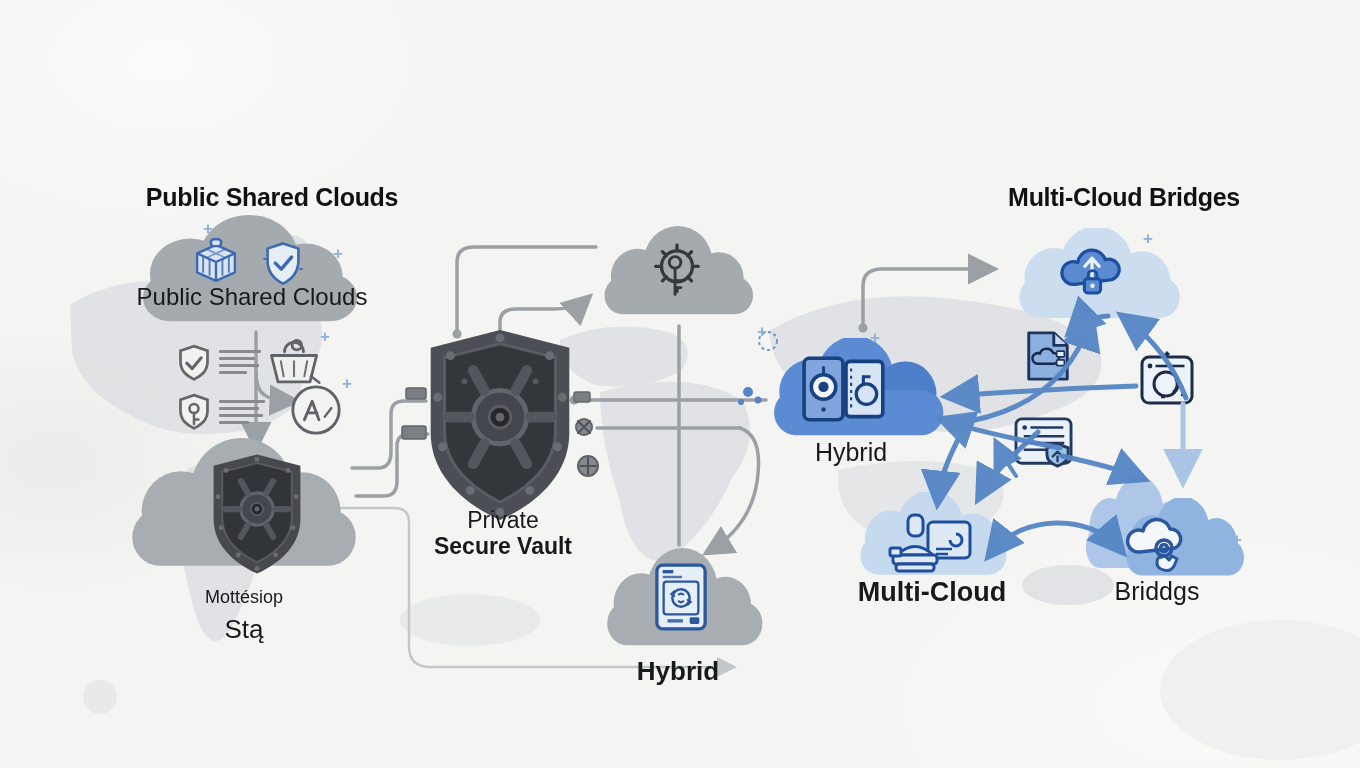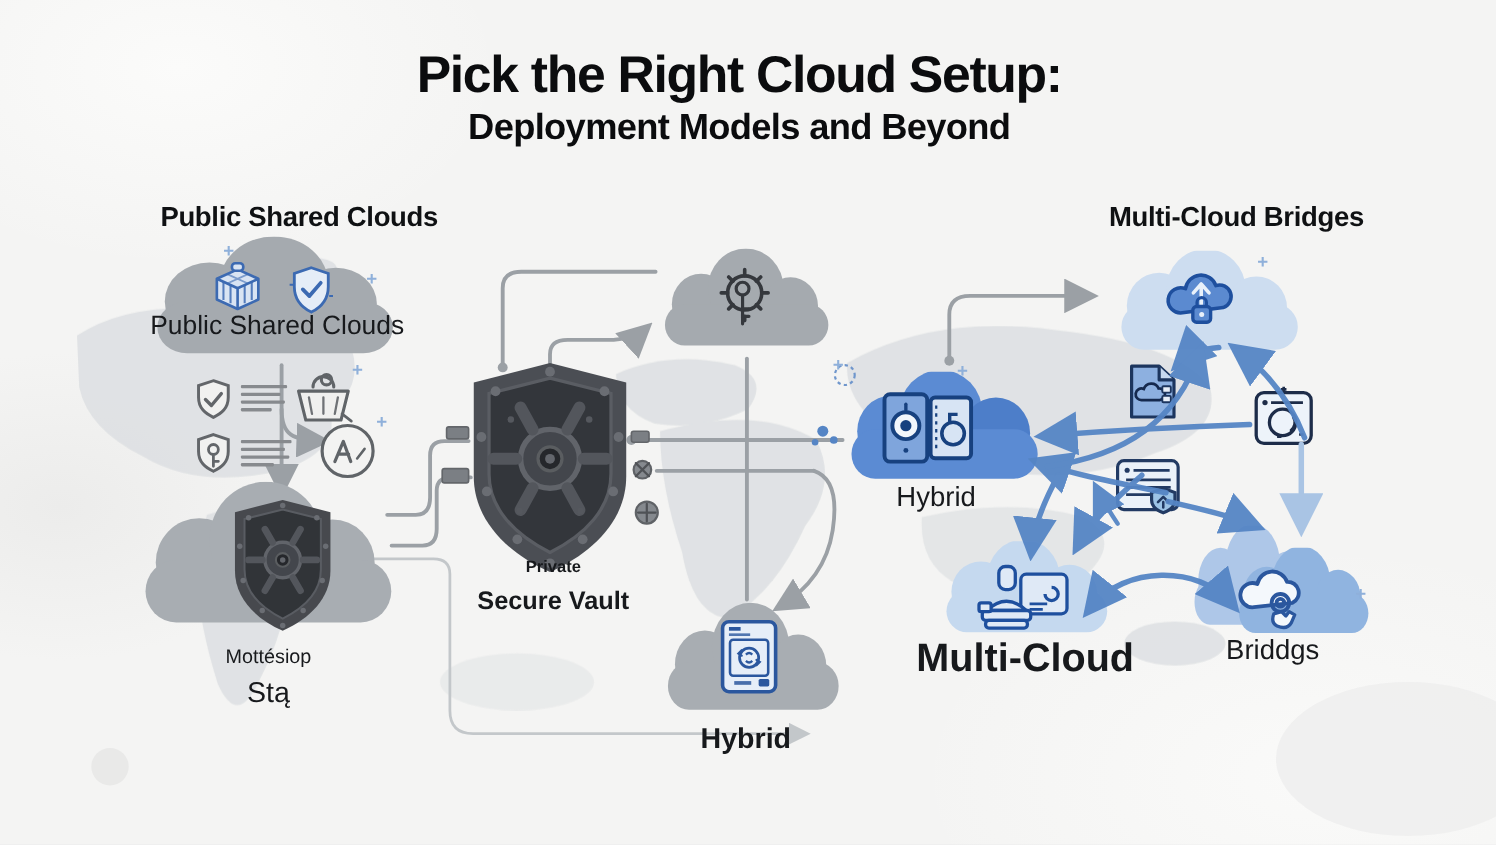--- a/index.html
+++ b/index.html
@@ -82,22 +82,20 @@
     <g fill="#85898e" stroke="#5f6266" stroke-width="2">
       <circle cx="584" cy="427" r="8"></circle>
       <circle cx="588" cy="466" r="10"></circle>
     </g>
     <g stroke="#4f5256" stroke-width="2" stroke-linecap="round">
       <path d="M578 421 l12 12 M590 421 l-12 12"></path>
       <path d="M588 458 v16 M580 466 h16"></path>
     </g>
   </svg>
 
-  <div class="abs ctr title1" style="left:672px;top:40px">Pick the Right Cloud Setup:</div>
-  <div class="abs ctr title2" style="left:672px;top:96px">Deployment Models and Beyond</div>
 
   <div class="abs ctr heading" style="left:272px;top:183px">Public Shared Clouds</div>
   <div class="abs ctr heading" style="left:1124px;top:183px">Multi-Cloud Bridges</div>
 
   <svg class="abs" style="left:125px;top:215px;z-index:2" width="248" height="118" viewBox="0 0 220 120" preserveAspectRatio="none">
     <g fill="#a5aaaf">
       <circle cx="58" cy="60" r="36"></circle>
         <circle cx="110" cy="44" r="44"></circle>
         <circle cx="160" cy="62" r="33"></circle>
       <rect x="16" y="60" width="190" height="48" rx="24"></rect>
@@ -215,21 +213,21 @@
     <g stroke="#53565c" stroke-width="11" stroke-linecap="round">
       <path d="M111 92 h21 M49 92 h-21 M96 65 l11-20 M64 65 l-11-20 M96 119 l11 20 M64 119 l-11 20"></path>
     </g>
     <circle cx="80" cy="92" r="11" fill="#25272b" stroke="#5a5d60" stroke-width="3"></circle>
     <circle cx="80" cy="92" r="4.5" fill="#63666c"></circle>
     <circle cx="44" cy="56" r="3" fill="#55585e"></circle>
       <circle cx="116" cy="56" r="3" fill="#55585e"></circle>
     <circle cx="52" cy="140" r="3" fill="#55585e"></circle>
       <circle cx="108" cy="140" r="3" fill="#55585e"></circle>
   </svg>
-  <div class="abs ctr nodelabel" style="left:503px;top:507px;font-size:15px;font-weight:700;z-index:2">Private</div>
+  <div class="abs ctr nodelabel" style="left:503px;top:507px;font-size:23px;font-weight:400;z-index:2">Private</div>
   <div class="abs ctr nodelabel" style="left:503px;top:533px;font-size:23px;font-weight:700;z-index:2">Secure Vault</div>
 
   <svg class="abs" style="left:592px;top:226px;z-index:2" width="172" height="98" viewBox="0 0 220 120" preserveAspectRatio="none">
     <g fill="#a5aaaf">
       <circle cx="58" cy="62" r="34"></circle>
         <circle cx="110" cy="44" r="44"></circle>
         <circle cx="162" cy="64" r="32"></circle>
       <rect x="16" y="62" width="190" height="46" rx="23"></rect>
     </g>
   </svg>
@@ -341,21 +339,21 @@
       <rect x="42" y="10" width="42" height="36" rx="5"></rect>
       <path d="M64 28 a6 6 0 1 0 6-6" fill="none"></path>
       <path d="M50 37 h16 M50 42 h12" stroke-width="2.4"></path>
       <rect x="22" y="3" width="15" height="21" rx="6"></rect>
       <path d="M11 43 q18 -17 36 0 z"></path>
       <rect x="7" y="43" width="44" height="9" rx="3"></rect>
       <rect x="10" y="52" width="38" height="7" rx="3"></rect>
       <rect x="4" y="36" width="11" height="8" rx="2"></rect>
     </g>
   </svg>
-  <div class="abs ctr nodelabel" style="left:932px;top:577px;font-size:36px;font-weight:bold;z-index:2">Multi-Cloud</div>
+  <div class="abs ctr nodelabel" style="left:932px;top:577px;font-size:27px;font-weight:bold;z-index:2">Multi-Cloud</div>
 
   <svg class="abs" style="left:1078px;top:478px;z-index:2" width="124" height="100" viewBox="0 0 220 120" preserveAspectRatio="none">
     <g fill="#aec7e8">
       <circle cx="56" cy="60" r="36"></circle>
         <circle cx="108" cy="42" r="44"></circle>
         <circle cx="164" cy="62" r="34"></circle>
       <rect x="14" y="58" width="196" height="50" rx="25"></rect>
     </g>
   </svg>
   <svg class="abs" style="left:1118px;top:498px;z-index:2" width="132" height="86" viewBox="0 0 220 120" preserveAspectRatio="none">

